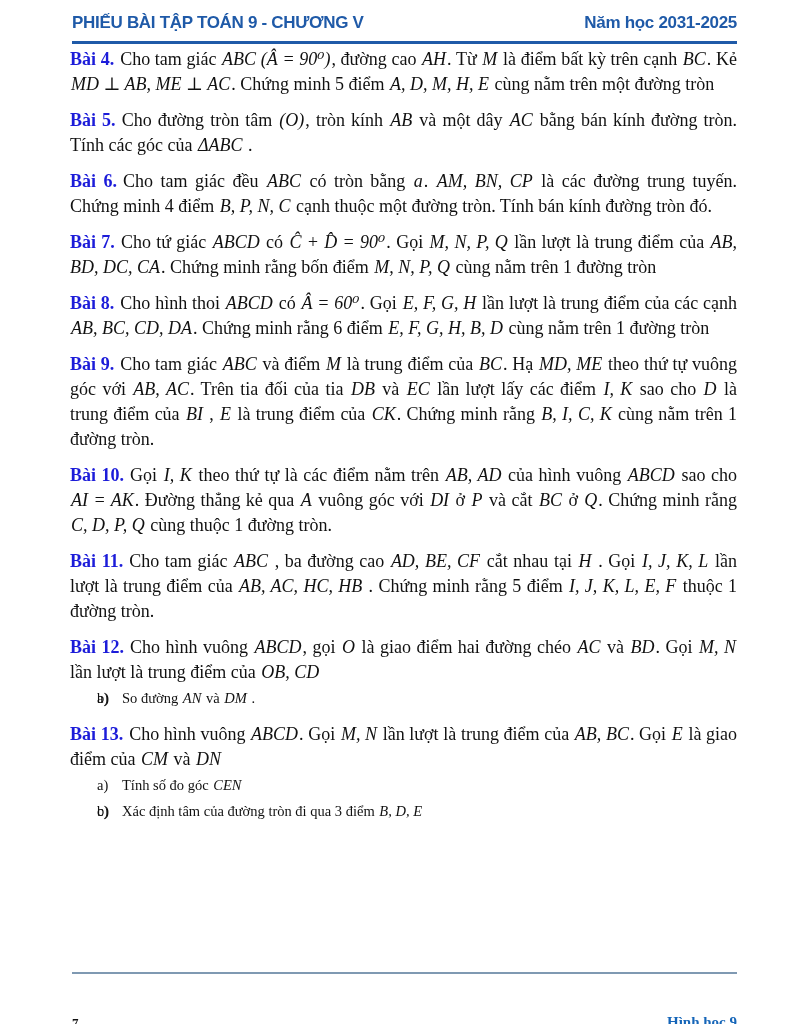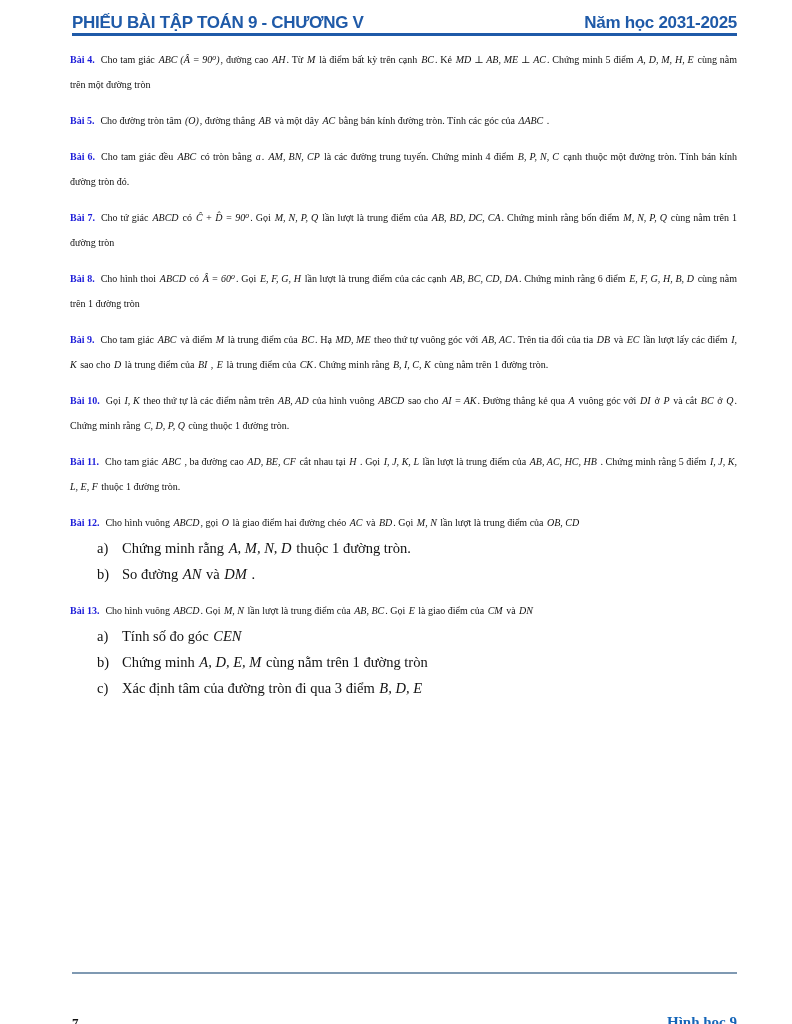--- a/index.html
+++ b/index.html
@@ -18,38 +18,38 @@
     position:relative;
     overflow:hidden;
   }
   .page{position:absolute;inset:0;}
 
   
   .header{
     position:absolute;left:72px;right:55px;top:13px;
     display:flex;justify-content:space-between;align-items:baseline;
     border-bottom:3px solid var(--header-accent);
-    padding-bottom:0;
+    padding-bottom:8px;
     font-family:"Liberation Sans","DejaVu Sans",sans-serif;
     font-weight:700;
     color:var(--header-accent);
     font-size:17px;
     letter-spacing:-0.3px;
     white-space:nowrap;
   }
 
   
   .content{
     position:absolute;left:70px;right:55px;top:47px;
   }
   .exercise{margin-bottom:11px;}
   .ex-p{
     margin:0;
     text-align:justify;
-    font-size:10px;
+    font-size:18px;
     line-height:25px;
   }
   .ex-label{
     color:var(--label-blue);
     font-weight:700;
     padding-right:6px;
   }
   .math{
     font-style:italic;
     padding:0 1px;
@@ -98,21 +98,21 @@
   <div class="content" id="exercises">
   <div class="exercise">
     <p class="ex-p">
       <b class="ex-label">Bài 4.</b><span class="ex-body"><span>Cho tam giác </span><span class="math">ABC (Â = 90⁰)</span><span>, đường cao </span><span class="math">AH</span><span>. Từ </span><span class="math">M</span><span> là điểm bất kỳ trên cạnh </span><span class="math">BC</span><span>. Kẻ </span><span class="math">MD ⊥ AB, ME ⊥ AC</span><span>. Chứng minh 5 điểm </span><span class="math">A, D, M, H, E</span><span> cùng nằm trên một đường tròn</span></span>
     </p>
 
   </div>
 
   <div class="exercise">
     <p class="ex-p">
-      <b class="ex-label">Bài 5.</b><span class="ex-body"><span>Cho đường tròn tâm </span><span class="math">(O)</span><span>, đường thẳng </span><span class="math">AB</span><span> và một dây </span><span class="math">AC</span><span> bằng bán kính đường tròn. Tính các góc của </span><span class="math">ΔABC</span><span> .</span></span>
+      <b class="ex-label">Bài 5.</b><span class="ex-body"><span>Cho đường tròn tâm </span><span class="math">(O)</span><span>, tròn kính </span><span class="math">AB</span><span> và một dây </span><span class="math">AC</span><span> bằng bán kính đường tròn. Tính các góc của </span><span class="math">ΔABC</span><span> .</span></span>
     </p>
 
   </div>
 
   <div class="exercise">
     <p class="ex-p">
       <b class="ex-label">Bài 6.</b><span class="ex-body"><span>Cho tam giác đều </span><span class="math">ABC</span><span> có tròn bằng </span><span class="math">a</span><span>. </span><span class="math">AM, BN, CP</span><span> là các đường trung tuyến. Chứng minh 4 điểm </span><span class="math">B, P, N, C</span><span> cạnh thuộc một đường tròn. Tính bán kính đường tròn đó.</span></span>
     </p>
 
   </div>
@@ -150,32 +150,32 @@
       <b class="ex-label">Bài 11.</b><span class="ex-body"><span>Cho tam giác </span><span class="math">ABC</span><span> , ba đường cao </span><span class="math">AD, BE, CF</span><span> cắt nhau tại </span><span class="math">H</span><span> . Gọi </span><span class="math">I, J, K, L</span><span> lần lượt là trung điểm của </span><span class="math">AB, AC, HC, HB</span><span> . Chứng minh rằng 5 điểm </span><span class="math">I, J, K, L, E, F</span><span> thuộc 1 đường tròn.</span></span>
     </p>
 
   </div>
 
   <div class="exercise">
     <p class="ex-p">
       <b class="ex-label">Bài 12.</b><span class="ex-body"><span>Cho hình vuông </span><span class="math">ABCD</span><span>, gọi </span><span class="math">O</span><span> là giao điểm hai đường chéo </span><span class="math">AC</span><span> và </span><span class="math">BD</span><span>. Gọi </span><span class="math">M, N</span><span> lần lượt là trung điểm của </span><span class="math">OB, CD</span></span>
     </p>
     <div class="ex-items">
-          <div class="item"><span class="marker">a)</span><span><span>Chứng minh rằng </span><span class="math">A, M, N, D</span><span> thuộc 1 đường tròn.</span></span></div>
+          <div class="item"><span class="marker">a)</span></div>
           <div class="item"><span class="marker">b)</span><span><span>So đường </span><span class="math">AN</span><span> và </span><span class="math">DM</span><span> .</span></span></div>
         </div>
   </div>
 
   <div class="exercise">
     <p class="ex-p">
       <b class="ex-label">Bài 13.</b><span class="ex-body"><span>Cho hình vuông </span><span class="math">ABCD</span><span>. Gọi </span><span class="math">M, N</span><span> lần lượt là trung điểm của </span><span class="math">AB, BC</span><span>. Gọi </span><span class="math">E</span><span> là giao điểm của </span><span class="math">CM</span><span> và </span><span class="math">DN</span></span>
     </p>
     <div class="ex-items">
           <div class="item"><span class="marker">a)</span><span><span>Tính số đo góc </span><span class="math">CEN</span></span></div>
-          <div class="item"><span class="marker">b)</span><span><span>Chứng minh </span><span class="math">A, D, E, M</span><span> cùng nằm trên 1 đường tròn</span></span></div>
+          <div class="item"><span class="marker">b)</span></div>
           <div class="item"><span class="marker">c)</span><span><span>Xác định tâm của đường tròn đi qua 3 điểm </span><span class="math">B, D, E</span></span></div>
         </div>
   </div>
 </div>
 
   <div class="footer">
     <span class="page-num">7</span>
     <span class="footer-title">Hình học 9</span>
   </div>
 

